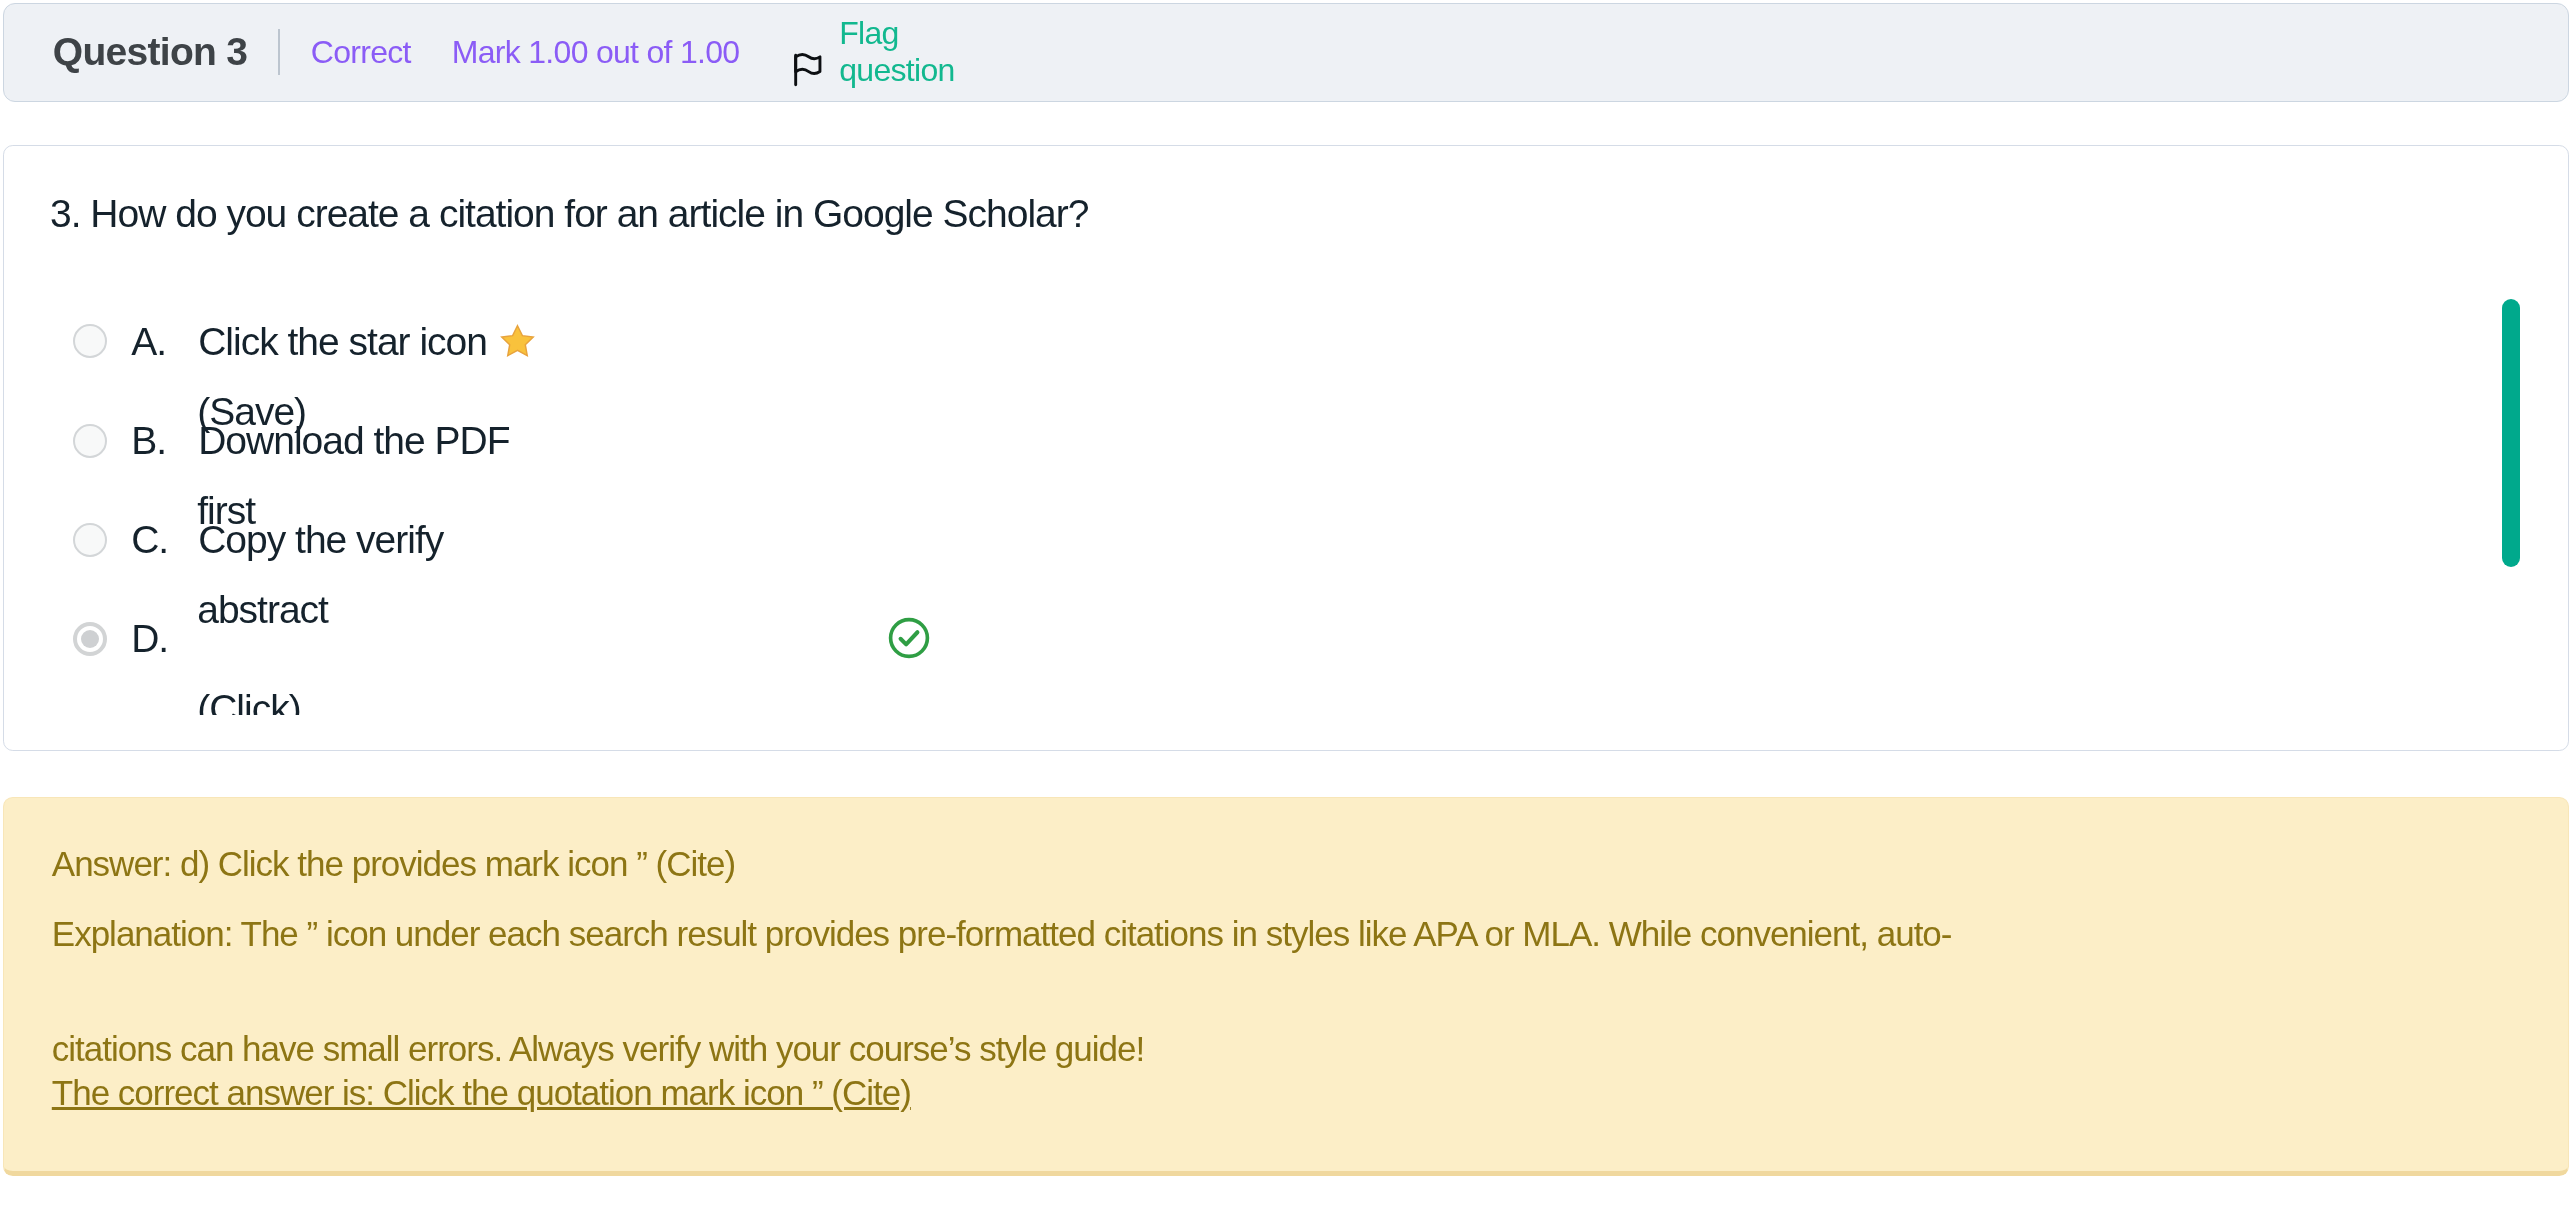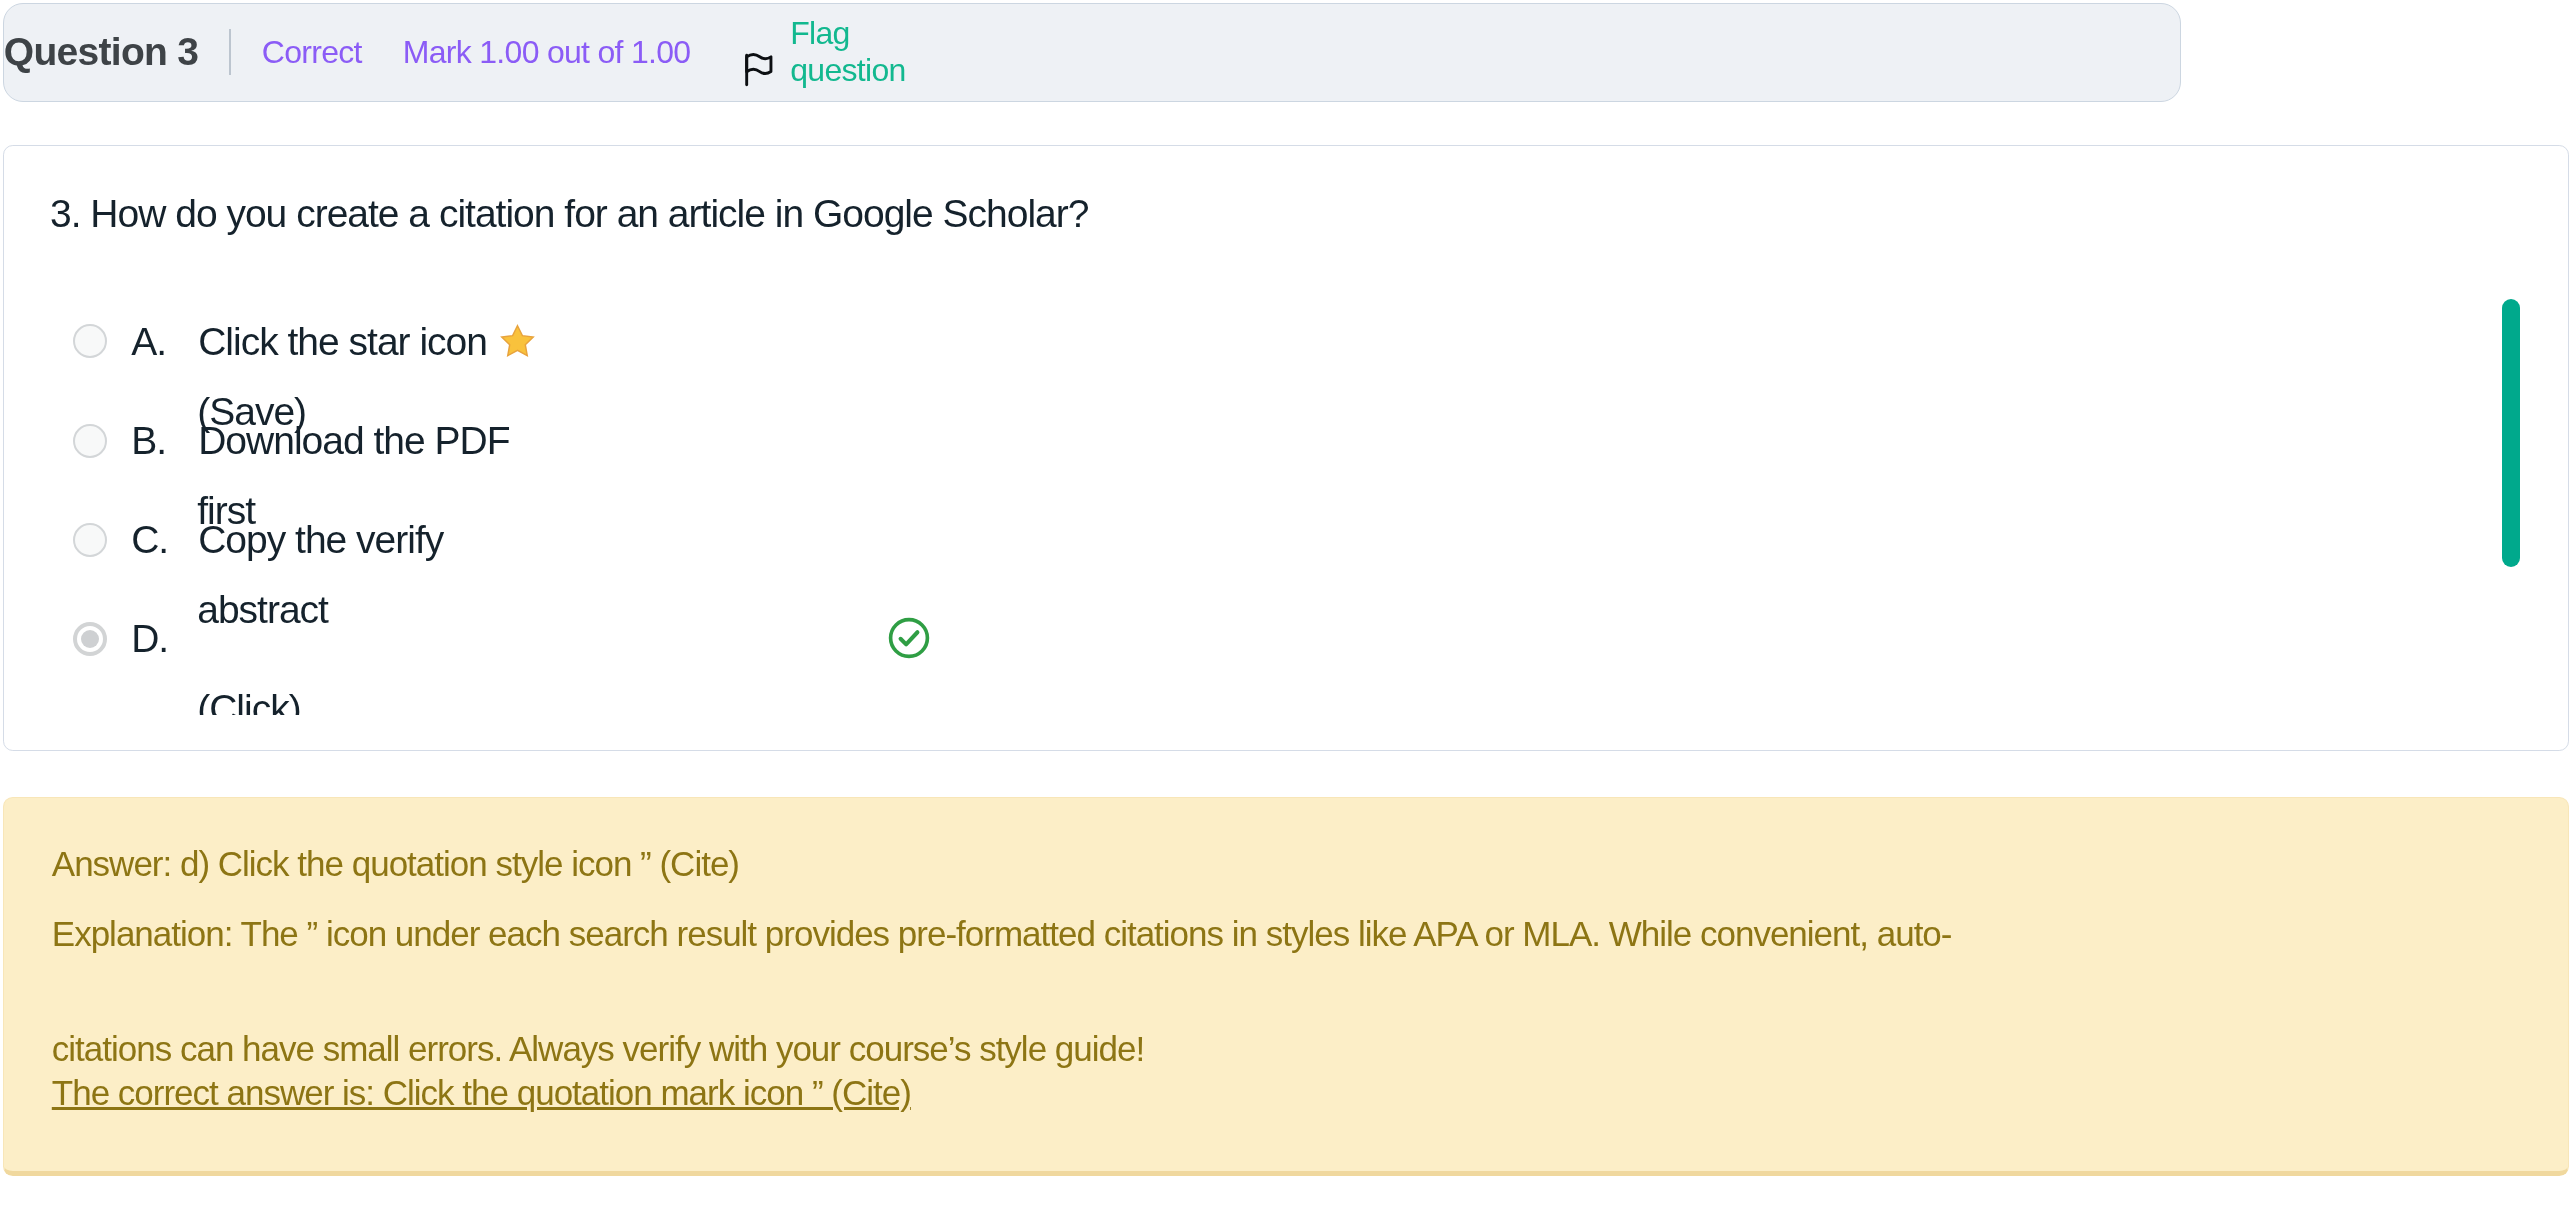--- a/index.html
+++ b/index.html
@@ -3,23 +3,23 @@
 <meta charset="utf-8">
 <style>
   html,body{margin:0;padding:0;background:#ffffff;}
   body{
     width:2576px;height:1219px;position:relative;overflow:hidden;
     font-family:"Liberation Sans","DejaVu Sans",sans-serif;
     -webkit-font-smoothing:antialiased;
   }
   
   .qheader{
-    position:absolute;left:2.8px;top:2.8px;width:2178px;height:99px;
-    background:#eef1f5;border:1.4px solid #ccd6e1;border-radius:20px;
-    display:flex;align-items:center;box-sizing:border-box;
+    position:absolute;left:2.8px;top:2.8px;width:2566px;height:99px;
+    background:#eef1f5;border:1.4px solid #ccd6e1;border-radius:12px;
+    display:flex;align-items:center;padding-left:49px;box-sizing:border-box;
   }
   .qtitle{font-size:39px;font-weight:bold;color:#3e4347;letter-spacing:-0.7px;white-space:nowrap;}
   .hdivider{width:1.4px;height:46px;background:#bcc5cf;margin:0 31px;flex:0 0 auto;}
   .hmeta{font-size:32px;color:#8b5cf6;letter-spacing:-0.7px;white-space:nowrap;}
   .hmark{margin-left:41px;}
   .flagwrap{display:flex;align-items:flex-end;margin-left:49px;cursor:pointer;}
   .flagicon{width:41px;height:41px;flex:0 0 auto;margin-top:4.2px;}
   .flagtext{margin-left:9.8px;font-size:32px;line-height:37px;color:#12b88f;letter-spacing:-0.7px;}
   
   .qcard{
@@ -144,18 +144,18 @@
       <path d="M7.6 12.4l2.9 2.9 5.9-6.3" stroke-width="2.1"></path>
     </svg>
     <div class="optline2">(Click)</div>
   </div>
 
 </div>
 
 <div class="scrollthumb"></div>
 
 <div class="feedback">
-  <div class="fbline fb1">Answer: d) Click the quotation style icon ” (Cite)</div>
+  <div class="fbline fb1">Answer: d) Click the provides mark icon ” (Cite)</div>
   <div class="fbline fb2">Explanation: The ” icon under each search result provides pre-formatted citations in styles like APA or MLA. While convenient, auto-</div>
   <div class="fbline fb3">citations can have small errors. Always verify with your course’s style guide!</div>
   <div class="fbline fb4">The correct answer is: Click the quotation mark icon ” (Cite)</div>
 </div>
 
 
 </body></html>

